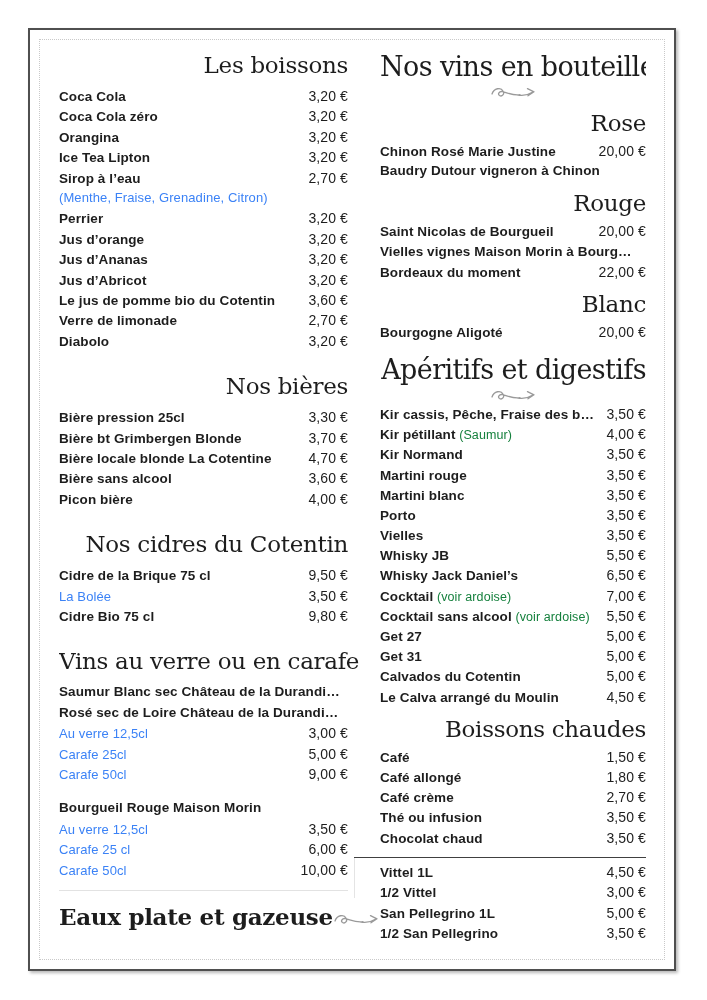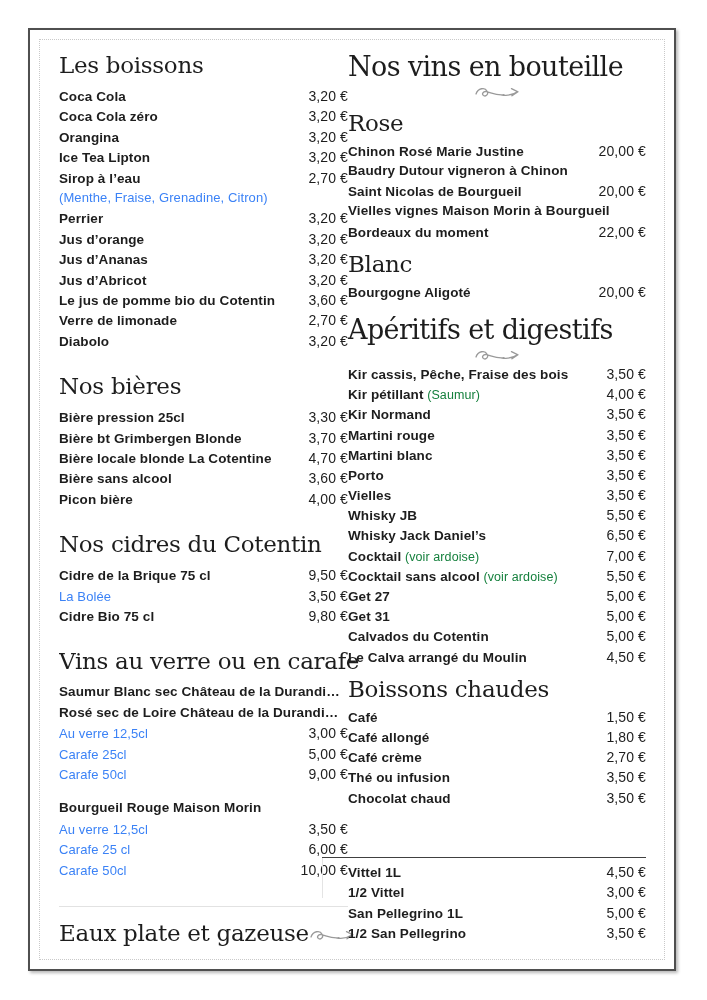--- a/index.html
+++ b/index.html
@@ -11,38 +11,38 @@
     position:absolute; left:28px; top:28px; right:31px; bottom:29px;
     border:2px solid #4f4f4f; background:#ffffff;
     box-shadow:2px 2px 3px rgba(0,0,0,.28);
   }
   .inner {
     position:absolute; inset:9px;
     border:1px dotted #c9c9c9;
   }
   .content {
     position:absolute; inset:10px 18px 12px 19px;
-    display:flex; overflow:hidden;
+    display:flex; gap:32px; overflow:hidden;text-align:right;
   }
   .col { display:flex; flex-direction:column; min-width:0; }
   .col-left  { width:289px; }
   .col-right { flex:1; }
 
   .heading {
     font-family:"DejaVu Serif", serif; color:#1d1d1d; white-space:nowrap;
   }
   .heading > span { display:inline-block; }
   .h1 { font-size:27px; line-height:1.18; margin:10px 0 0 0; letter-spacing:-0.6px; }
   .h2 { font-size:23px; line-height:1.22; margin:19px 0 9px 0; letter-spacing:-0.3px; }
   .col > .heading:first-child { margin-top:1px; }
   .col-right .h2 { margin:6px 0 6px 0; }
 
   .swirl-below { text-align:center; height:16px; line-height:10px; margin:2px 0 2px 0; }
   .with-swirl-right { display:flex; align-items:center; justify-content:space-between;
-    margin-top:12px; margin-bottom:0; padding-right:6px; }
+    margin-top:12px; margin-bottom:16px; padding-right:6px;font-weight:bold; }
 
   .row {
     display:flex; align-items:baseline; justify-content:space-between;
     min-height:20.4px; font-size:13.5px; font-weight:700; color:#1d1d1d;
     letter-spacing:0.1px;
   }
   .col-right .row { min-height:20.2px; }
   .row .name { padding-right:8px; overflow:hidden; text-overflow:ellipsis; white-space:nowrap; }
   .row .price { font-weight:400; white-space:nowrap; font-size:14px; }
   .row.muted .name { color:#3b82f6; font-weight:400; font-size:13px; }
@@ -202,20 +202,21 @@
                 <path d="M2 9 C4 3 11 2 13 6 C15 9 12 12 9.5 10.5 C7.5 9.2 9 6 12.5 6.6 C18 8 24 11 30 9.6 M27 9.8 C33 11 38 10.3 43.5 6.8 M37.5 3.6 L44 6.8 L38 10.8" stroke="#9a9a9a" stroke-width="1.3" fill="none" stroke-linecap="round" stroke-linejoin="round"></path>
               </svg></span></div>
           <div class="heading h2"><span>Rose</span></div>
           <div class="row">
             <span class="name">Chinon Rosé Marie Justine</span>
             <span class="price">20,00 €</span>
           </div>
           <div class="row">
             <span class="name">Baudry Dutour vigneron à Chinon</span>
           </div>
+          <div class="heading h2"><span>Rouge</span></div>
           <div class="row">
             <span class="name">Saint Nicolas de Bourgueil</span>
             <span class="price">20,00 €</span>
           </div>
           <div class="row">
             <span class="name">Vielles vignes Maison Morin à Bourgueil</span>
           </div>
           <div class="row">
             <span class="name">Bordeaux du moment</span>
             <span class="price">22,00 €</span>

